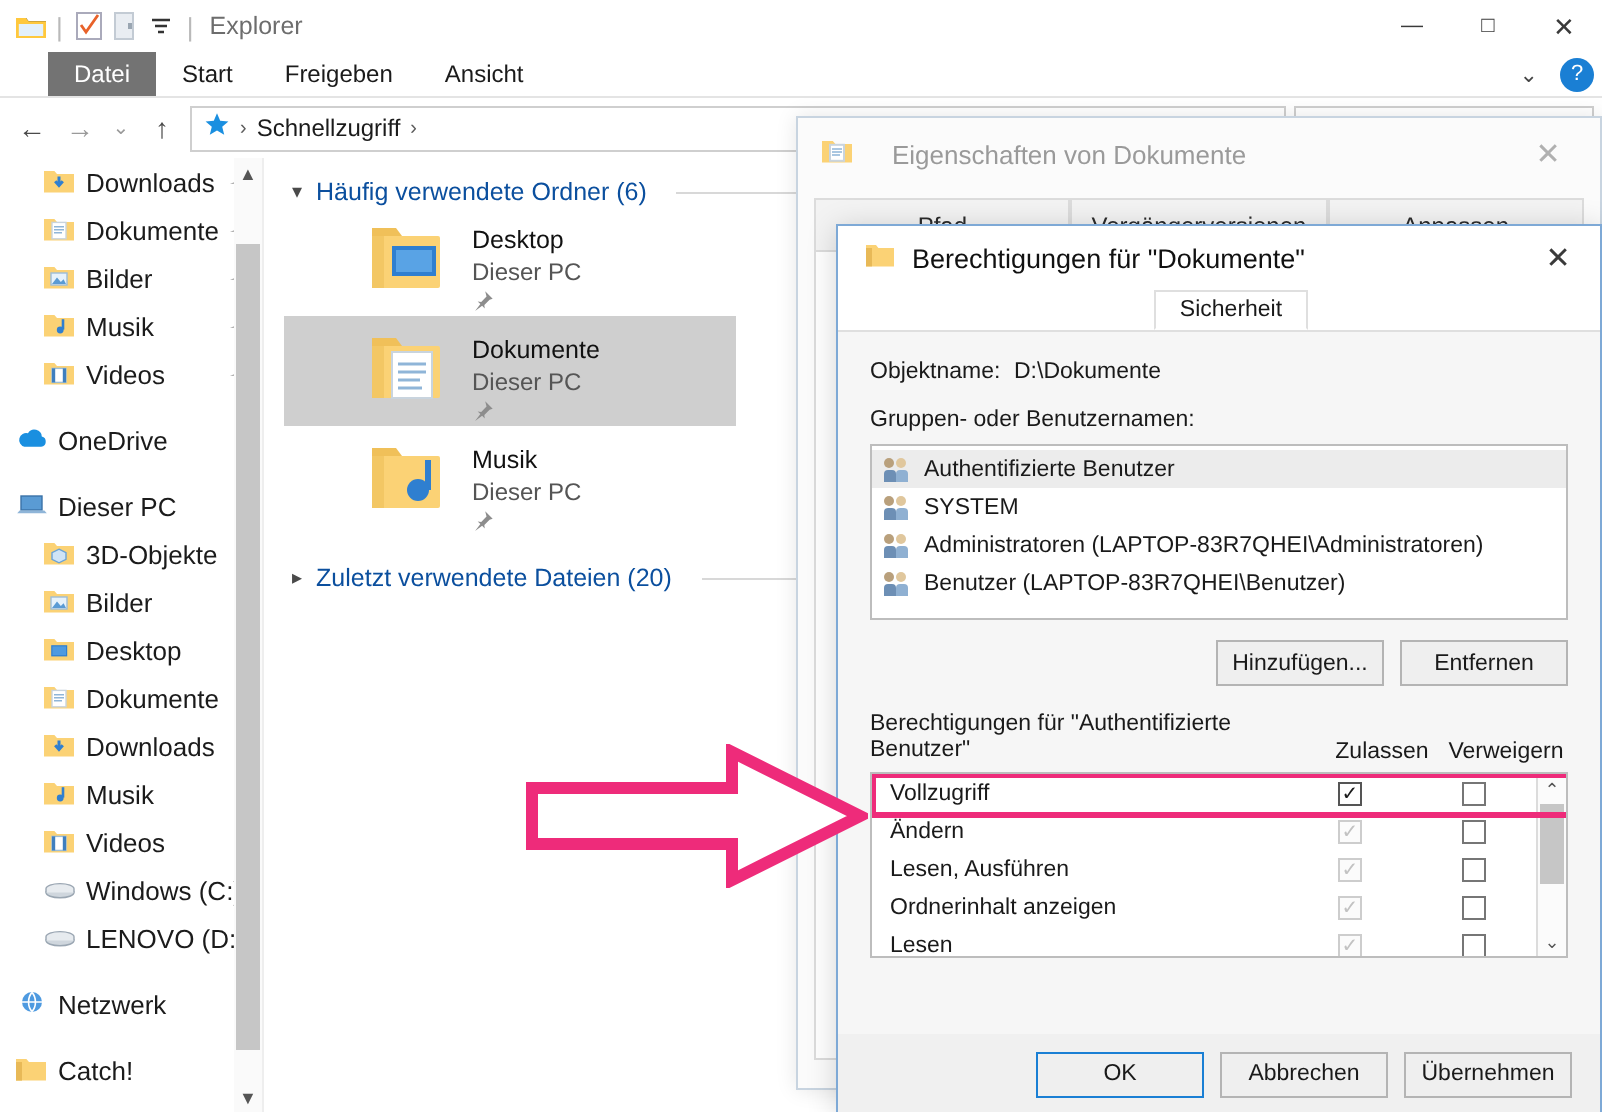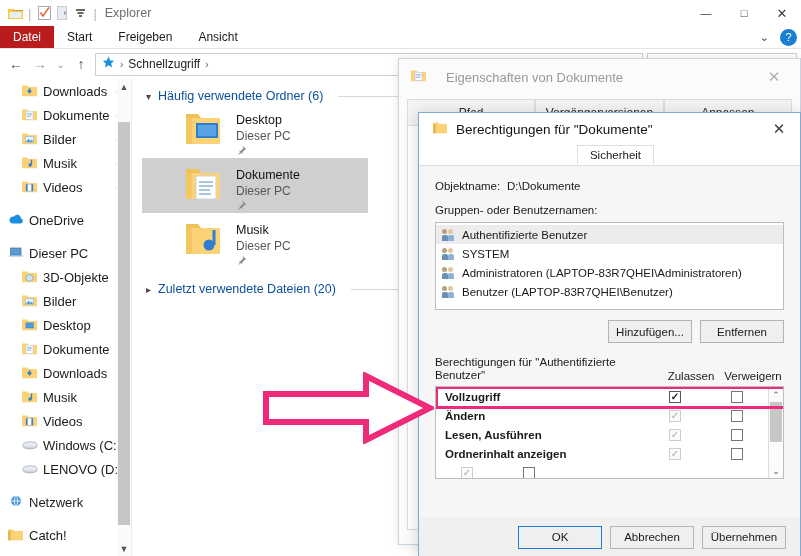--- a/index.html
+++ b/index.html
@@ -26,21 +26,21 @@
   .wincontrols { margin-left:auto; display:flex; height:26px; }
   .wc { width:38px; height:26px; display:flex; align-items:center; justify-content:center;
         color:#3a3a3a; font-size:11px; }
   .wc:last-child { font-size:13px; }
 
   .ribbon-tabs {
     height:23px; display:flex; align-items:stretch; background:#fff;
     border-bottom:1px solid #e4e4e4;
   }
   .rtab { padding:0 13px; display:flex; align-items:center; font-size:12px; color:#1b1b1b; }
-  .rtab.active { background:#b91c1c; color:#fff; }
+  .rtab.active { background:#737373; color:#fff;margin-left:24px; }
   .ribbon-right { margin-left:auto; display:flex; align-items:center; gap:4px; padding-right:4px; }
   .chev { color:#444; font-size:11px; padding:0 7px; }
   .help-dot { width:17px; height:17px; border-radius:50%; background:#1a7fd4; color:#fff;
               font-size:11px; display:flex; align-items:center; justify-content:center; }
 
   .addressbar { height:30px; display:flex; align-items:center; gap:0px; padding:0 4px; background:#fff; }
   .nav-btn { width:24px; height:24px; display:flex; align-items:center; justify-content:center;
              color:#9a9a9a; font-size:14px; }
   .nav-btn.enabled { color:#4a4a4a; }
   .nav-btn.small { width:17px; font-size:10px; }
@@ -151,21 +151,21 @@
   }
   .btn.primary { border:1px solid #1a7fd4; background:#efefef; }
 
   .perm-head { display:flex; align-items:flex-end; margin-top:13px; }
   .perm-head .ptitle { font-size:11.5px; color:#1a1a1a; line-height:13px; flex:1; }
   .perm-head .pcol { width:62px; text-align:center; font-size:11.5px; color:#1a1a1a; }
 
   .permlist { border:1px solid #bdbdbd; background:#fff; height:93px; margin-top:4px;
               display:flex; overflow:hidden; position:relative; }
   .permcol { flex:1; }
-  .prow { height:19px; display:flex; align-items:center; font-size:11.5px; color:#1a1a1a;font-weight:bold; }
+  .prow { height:19px; display:flex; align-items:center; font-size:11.5px; color:#1a1a1a; }
   .prow .pname { flex:1; padding-left:9px; }
   .prow .pcell { width:62px; display:flex; align-items:center; justify-content:center; }
 
   .cbx { width:12px; height:12px; border:1px solid #767676; background:#fff;
          display:flex; align-items:center; justify-content:center; font-size:10px; color:#1a1a1a; }
   .cbx.dim { border-color:#cdcdcd; background:#fbfbfb; color:#c2c2c2; }
   .cbx.bold { border-color:#555; }
 
   .permscroll { width:15px; background:#fbfbfb; border-left:1px solid #dcdcdc;
                 display:flex; flex-direction:column; align-items:center; }
@@ -623,20 +623,21 @@
           <div class="prow">
             <div class="pname">Ordnerinhalt anzeigen</div>
             <div class="pcell">
               <span class="cbx dim">✓</span>
             </div>
             <div class="pcell">
               <span class="cbx"></span>
             </div>
           </div>
           <div class="prow">
+            <div class="pname">Lesen</div>
             <div class="pcell">
               <span class="cbx dim">✓</span>
             </div>
             <div class="pcell">
               <span class="cbx"></span>
             </div>
           </div>
         </div>
       <div class="permscroll">
         <div class="sb-arrow">⌃</div>

